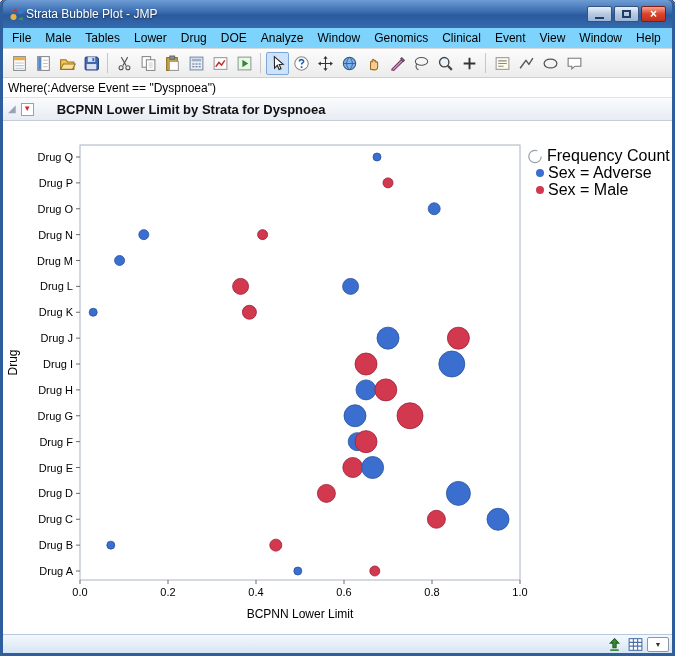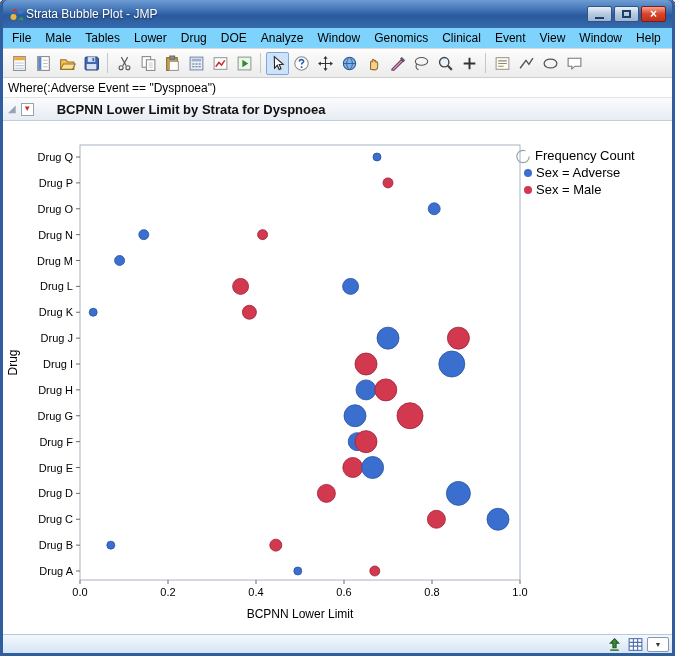--- a/index.html
+++ b/index.html
@@ -70,21 +70,21 @@
   }
   .hotspot span { color:#d42727; font-size:8px; line-height:1; }
   .section-title { font-weight:bold; font-size:13px; color:#101010;margin-left:18px; }
 
   
   .report { position:relative; height:513px; background:#fff; overflow:hidden; }
   svg.chart { position:absolute; left:0; top:0; }
   svg.chart .tick { font-family:"Liberation Sans","DejaVu Sans",sans-serif; font-size:11px; fill:#000; }
   svg.chart .axis-title { font-family:"Liberation Sans","DejaVu Sans",sans-serif; font-size:12px; fill:#000; }
 
-  .legend { position:absolute; left:512px; top:26px; font-size:13px; }
+  .legend { position:absolute; left:524px; top:26px; font-size:16px; }
   .legend-row { display:flex; align-items:center; gap:4px; height:17px; }
   .legend-row.series { margin-left:9px; }
   .dot { width:8px; height:8px; border-radius:50%; display:inline-block; }
 
   
   .statusbar {
     height:19px; background:linear-gradient(to bottom,#f3f8fd,#d7e5f4);
     border-top:1px solid #b9c9dd; display:flex; align-items:center; justify-content:flex-end;
     padding:0 3px; gap:3px;
   }

